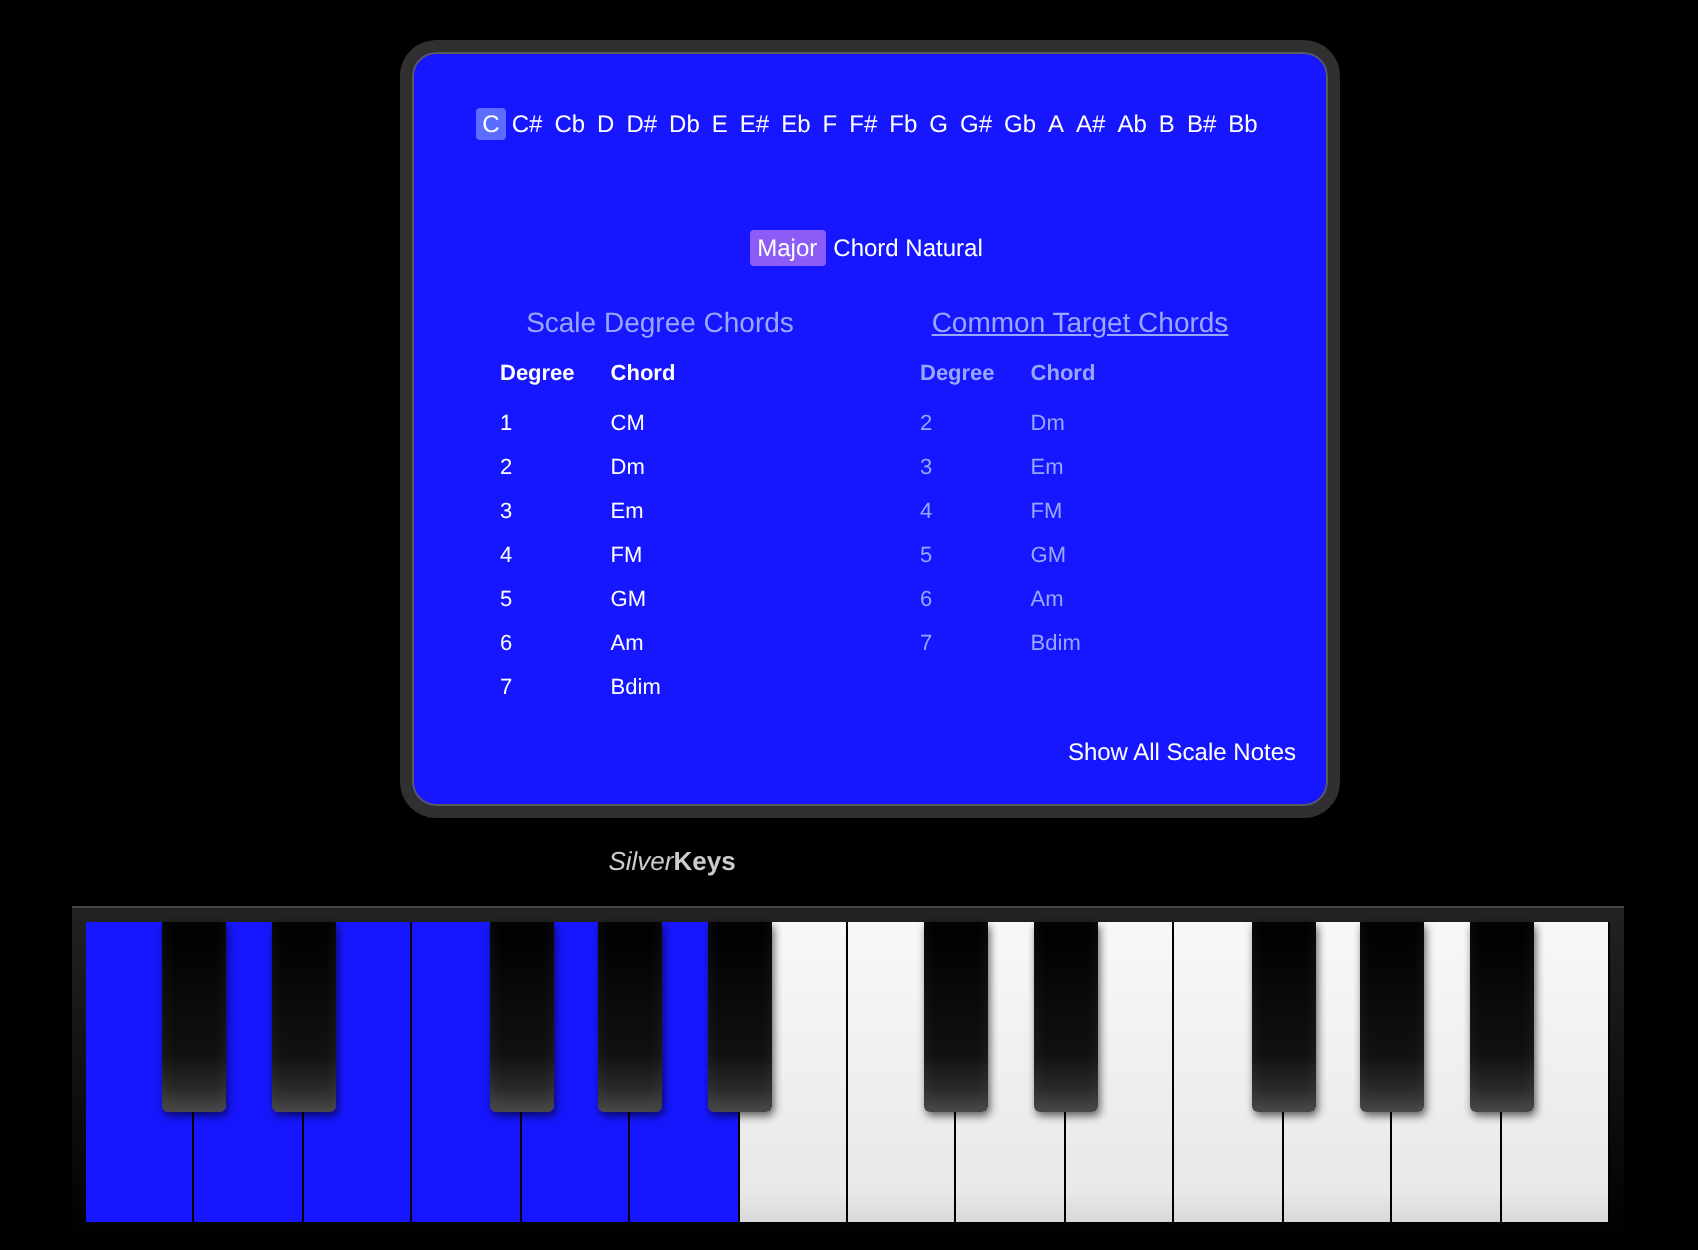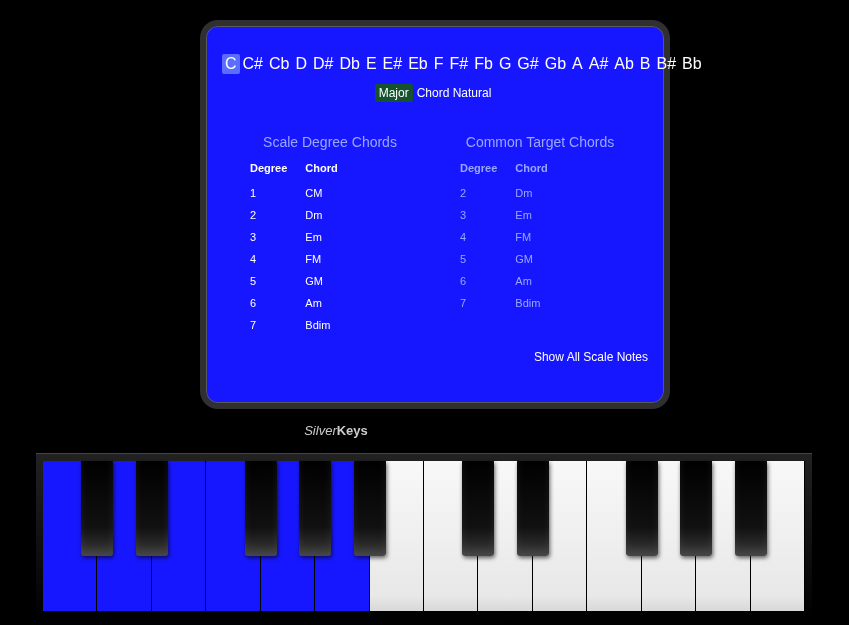--- a/index.html
+++ b/index.html
@@ -21,21 +21,21 @@
     height: 389px;
     background: #1717ff;
     border-radius: 18px;
     border: 6px solid #303030;
     box-shadow: inset 0 0 0 1px #5a5a5a, 0 4px 20px rgba(0,0,0,0.8);
     padding: 14px 16px 10px 16px;
   }
   .note-row {
     text-align: center;
     margin-top: 14px;
-    font-size: 16px;
+    font-size: 12px;
     white-space: nowrap;
   }
   .note-row span {
     display: inline-block;
     padding: 1px 3px;
     margin: 0 0px;
     cursor: pointer;
   }
   .note-row span.sel {
     background: #5a6dff;
@@ -45,47 +45,48 @@
     text-align: center;
     margin-top: 10px;
     font-size: 12px;
   }
   .mode-row span {
     display: inline-block;
     padding: 2px 4px;
     cursor: pointer;
   }
   .mode-row span.sel {
-    background: #14532d;
+    background: #8b5cf6;
     border-radius: 2px;
+    margin-top: 35px;
   }
   .tables {
     display: flex;
-    margin-top: 32px;
+    margin-top: 20px;
     gap: 50px;
     justify-content: center;
   }
   .tblcol { }
   .tbltitle {
     color: #9aa6ff;
     font-size: 14px;
     margin-bottom: 8px;
     text-align: center;
     width: 160px;
   }
   table { border-collapse: collapse; font-size: 11px; }
   th {
     text-align: left;
     font-weight: bold;
     padding: 4px 18px 8px 0;
     color: #fff;
   }
   td { padding: 5px 18px 5px 0; }
   .common td, .common th { color: #9aa6ff; }
-  .common .tbltitle { color: #9aa6ff; }
+  .common .tbltitle { color: #9aa6ff; text-decoration: underline; }
   .showall {
     text-align: right;
     margin-top: 14px;
     font-size: 12px;
     cursor: pointer;
   }
   .brand {
     position: absolute;
     top: 423px;
     width: 672px;

